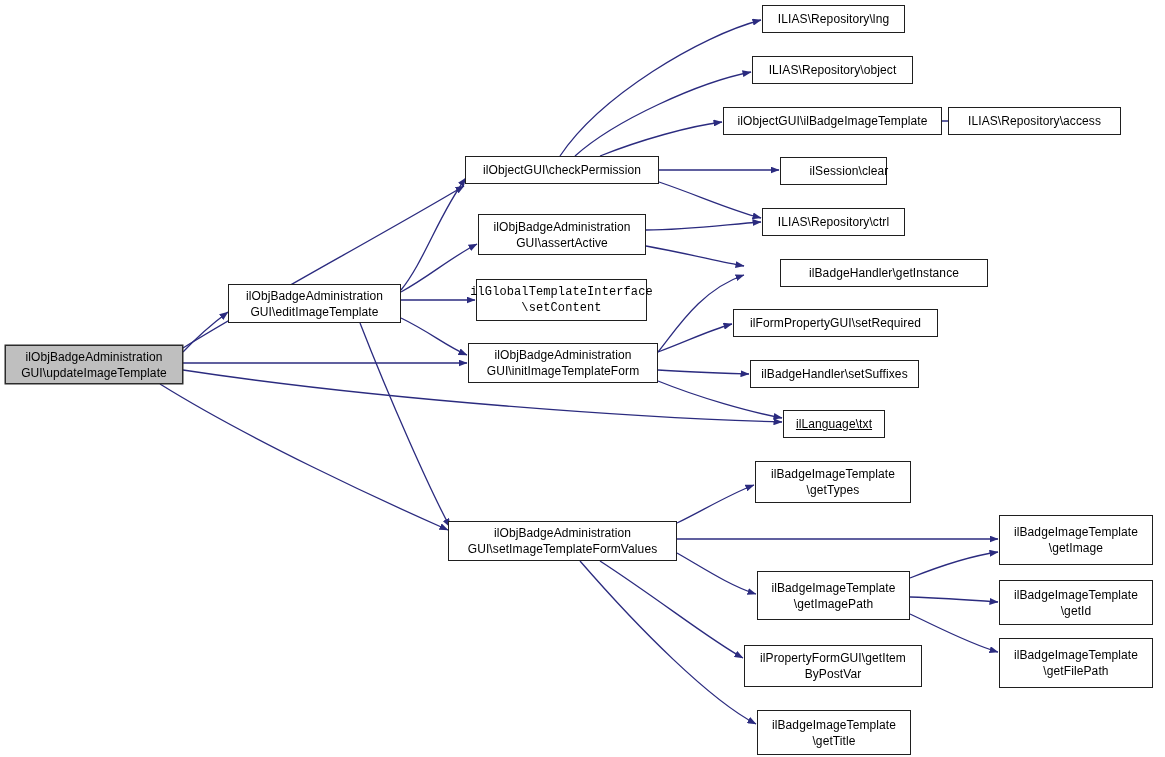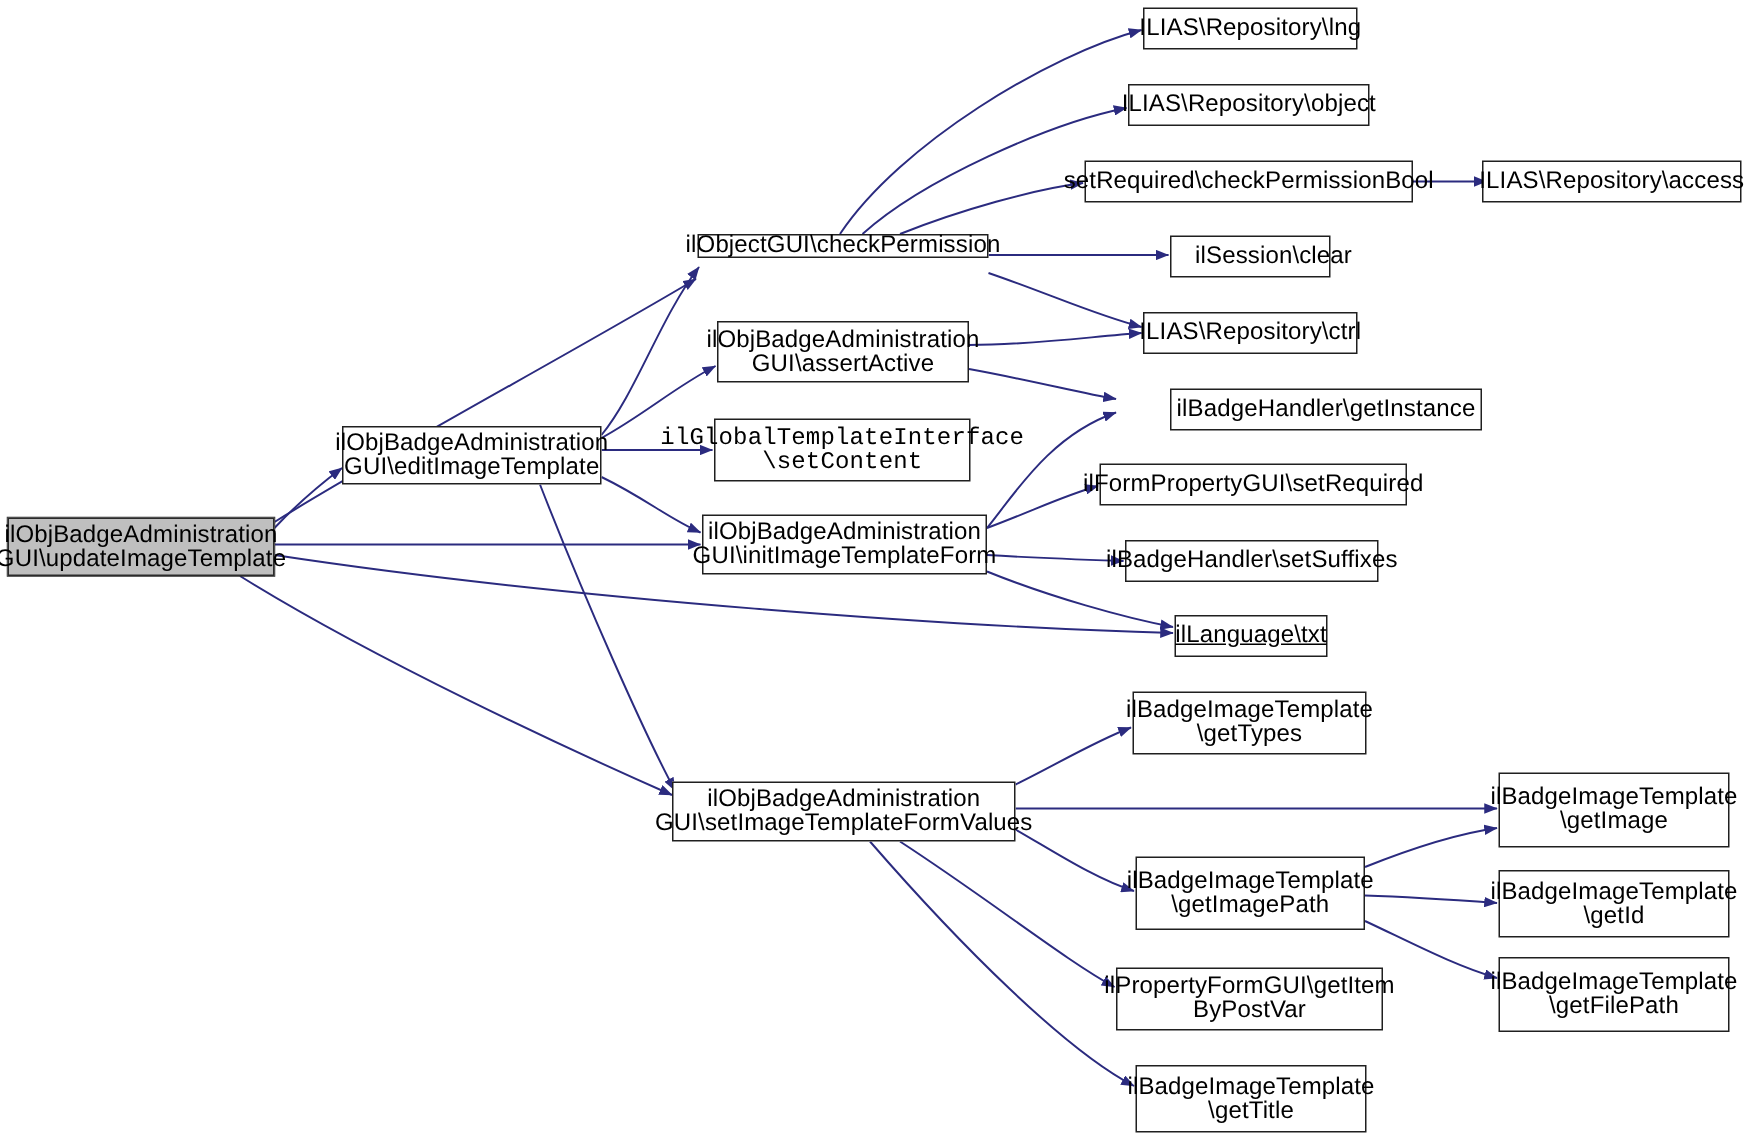--- a/index.html
+++ b/index.html
@@ -16,21 +16,21 @@
   .node{
     position:absolute;
     box-sizing:border-box;
     border:1px solid #1f1f1f;
     background:#ffffff;
     color:#000000;
     display:flex;
     align-items:center;
     justify-content:center;
     text-align:center;
-    font-size:16px;
+    font-size:12px;
     line-height:16px;
     letter-spacing:0.1px;
     white-space:pre-line;
     padding:1px 3px;
     z-index:5;
   }
   .node.root{
     background:#bfbfbf;
     border:1px solid #2b2b2b;
     box-shadow:0 0 0 0.5px #2b2b2b;
@@ -77,33 +77,33 @@
         <path d="M910,578 C940,566 970,556 998,552" fill="none" stroke="#2b2b7f" stroke-width="1.3" marker-end="url(#arrowhead)"></path>
         <path d="M910,597 C940,598 970,600 998,602" fill="none" stroke="#2b2b7f" stroke-width="1.3" marker-end="url(#arrowhead)"></path>
         <path d="M910,614 C940,628 970,644 998,652" fill="none" stroke="#2b2b7f" stroke-width="1.3" marker-end="url(#arrowhead)"></path>
       </g>
   </svg>
   <div id="node-layer">
       <div class="node root" style="left: 5px; top: 345px; width: 178px; height: 39px;">ilObjBadgeAdministration
 GUI\updateImageTemplate</div>
       <div class="node" style="left: 228px; top: 284px; width: 173px; height: 39px;">ilObjBadgeAdministration
 GUI\editImageTemplate</div>
-      <div class="node" style="left: 465px; top: 156px; width: 194px; height: 16px;">ilObjectGUI\checkPermission</div>
+      <div class="node" style="left: 465px; top: 156px; width: 194px; height: 28px;">ilObjectGUI\checkPermission</div>
       <div class="node" style="left: 478px; top: 214px; width: 168px; height: 41px;">ilObjBadgeAdministration
 GUI\assertActive</div>
       <div class="node" style="left: 476px; top: 279px; width: 171px; height: 42px; font-family: Liberation Mono, monospace;">ilGlobalTemplateInterface
 \setContent</div>
       <div class="node" style="left: 468px; top: 343px; width: 190px; height: 40px;">ilObjBadgeAdministration
 GUI\initImageTemplateForm</div>
       <div class="node" style="left: 448px; top: 521px; width: 229px; height: 40px;">ilObjBadgeAdministration
 GUI\setImageTemplateFormValues</div>
       <div class="node" style="left: 762px; top: 5px; width: 143px; height: 28px;">ILIAS\Repository\lng</div>
       <div class="node" style="left: 752px; top: 56px; width: 161px; height: 28px;">ILIAS\Repository\object</div>
-      <div class="node" style="left: 723px; top: 107px; width: 219px; height: 28px;">setRequired\checkPermissionBool</div>
-      <div class="node" style="left: 988px; top: 107px; width: 173px; height: 28px;">ILIAS\Repository\access</div>
+      <div class="node" style="left: 723px; top: 107px; width: 219px; height: 28px;">ilObjectGUI\ilBadgeImageTemplate</div>
+      <div class="node" style="left: 948px; top: 107px; width: 173px; height: 28px;">ILIAS\Repository\access</div>
       <div class="node" style="left: 780px; top: 157px; width: 107px; height: 28px; padding-left: 34px;">ilSession\clear</div>
       <div class="node" style="left: 762px; top: 208px; width: 143px; height: 28px;">ILIAS\Repository\ctrl</div>
       <div class="node" style="left: 780px; top: 259px; width: 208px; height: 28px;">ilBadgeHandler\getInstance</div>
       <div class="node" style="left: 733px; top: 309px; width: 205px; height: 28px;">ilFormPropertyGUI\setRequired</div>
       <div class="node" style="left: 750px; top: 360px; width: 169px; height: 28px;">ilBadgeHandler\setSuffixes</div>
       <div class="node" style="left: 783px; top: 410px; width: 102px; height: 28px; text-decoration: underline;">ilLanguage\txt</div>
       <div class="node" style="left: 755px; top: 461px; width: 156px; height: 42px;">ilBadgeImageTemplate
 \getTypes</div>
       <div class="node" style="left: 999px; top: 515px; width: 154px; height: 50px;">ilBadgeImageTemplate
 \getImage</div>

